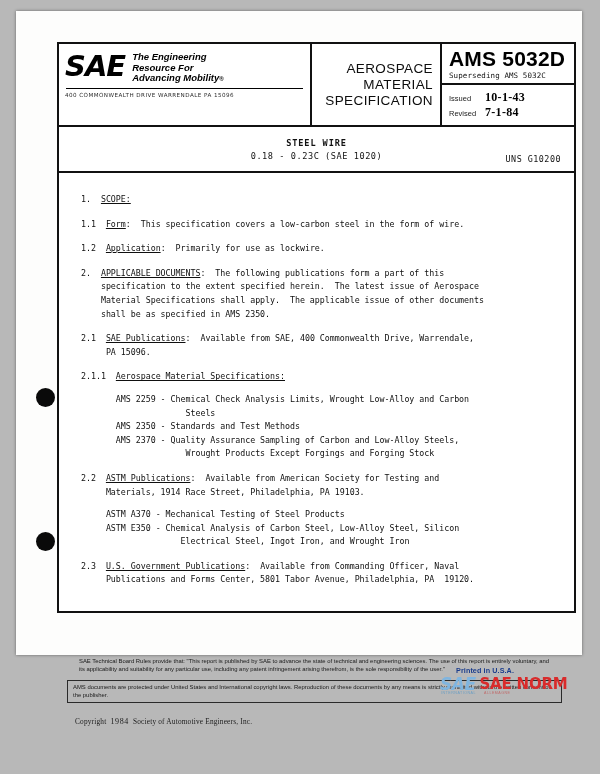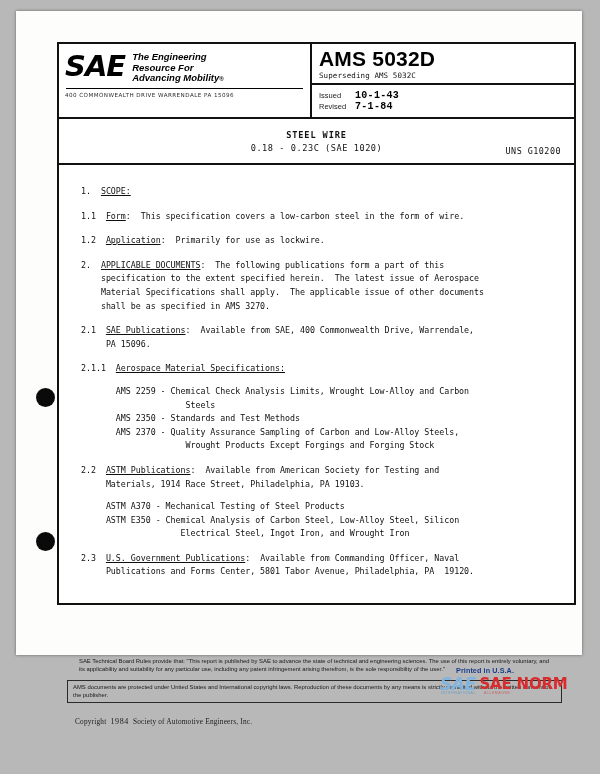--- a/index.html
+++ b/index.html
@@ -78,22 +78,22 @@
     font-family:"DejaVu Sans Mono","Liberation Mono",monospace;
     font-size:7.5px;color:#111;margin-top:1px;letter-spacing:.1px;
   }
   .dates{padding:5px 6px 5px 7px;}
   .dline{display:flex;align-items:baseline;}
   .dlabel{
     font-family:"Liberation Sans",sans-serif;
     font-size:7.5px;color:#222;width:36px;
   }
   .dval{
-    font-family:Liberation Mono, monospace;
-    font-size:10px;font-weight:bold;color:#000;letter-spacing:.3px;
+    font-family:Liberation Serif, serif;
+    font-size:12px;font-weight:bold;color:#000;letter-spacing:.3px;
   }
   
   .titleblock{
     border-bottom:2px solid #111;
     padding:11px 10px 9px 10px;position:relative;min-height:46px;
     box-sizing:border-box;
   }
   .mono{font-family:"DejaVu Sans Mono","Liberation Mono",monospace;color:#111;}
   .t1{font-size:8.6px;text-align:center;letter-spacing:.9px;font-weight:bold;}
   .t2{font-size:8.6px;text-align:center;letter-spacing:.55px;margin-top:3px;}
@@ -179,20 +179,25 @@
           <div class="tagline">
             <div>The Engineering</div>
             <div>Resource For</div>
             <div><span>Advancing Mobility</span><span class="reg">®</span></div>
           </div>
         </div>
         <div class="rule"></div>
         <div class="address">400 COMMONWEALTH DRIVE   WARRENDALE   PA  15096</div>
       </div>
 
+      <div class="mh-mid">
+        <div>AEROSPACE</div>
+        <div>MATERIAL</div>
+        <div>SPECIFICATION</div>
+      </div>
 
       <div class="mh-right">
         <div class="ams-box">
           <div class="ams-num">AMS 5032D</div>
           <div class="supersede">Superseding AMS 5032C</div>
         </div>
         <div class="dates">
           <div class="dline">
             <span class="dlabel">Issued</span>
             <span class="dval">10-1-43</span>
@@ -222,21 +227,21 @@
       </div>
 
       <div class="blk">
         <div class="ln"><span>1.2</span>  <u>Application</u><span>:  Primarily for use as lockwire.</span></div>
       </div>
 
       <div class="blk">
         <div class="ln"><span>2.</span>  <u>APPLICABLE DOCUMENTS</u><span>:  The following publications form a part of this</span></div>
         <div class="ln">    <span>specification to the extent specified herein.  The latest issue of Aerospace</span></div>
         <div class="ln">    <span>Material Specifications shall apply.  The applicable issue of other documents</span></div>
-        <div class="ln">    <span>shall be as specified in AMS 3270.</span></div>
+        <div class="ln">    <span>shall be as specified in AMS 2350.</span></div>
       </div>
 
       <div class="blk">
         <div class="ln"><span>2.1</span>  <u>SAE Publications</u><span>:  Available from SAE, 400 Commonwealth Drive, Warrendale,</span></div>
         <div class="ln">     <span>PA 15096.</span></div>
       </div>
 
       <div class="blk">
         <div class="ln"><span>2.1.1</span>  <u>Aerospace Material Specifications:</u></div>
         <div class="gap"></div>

